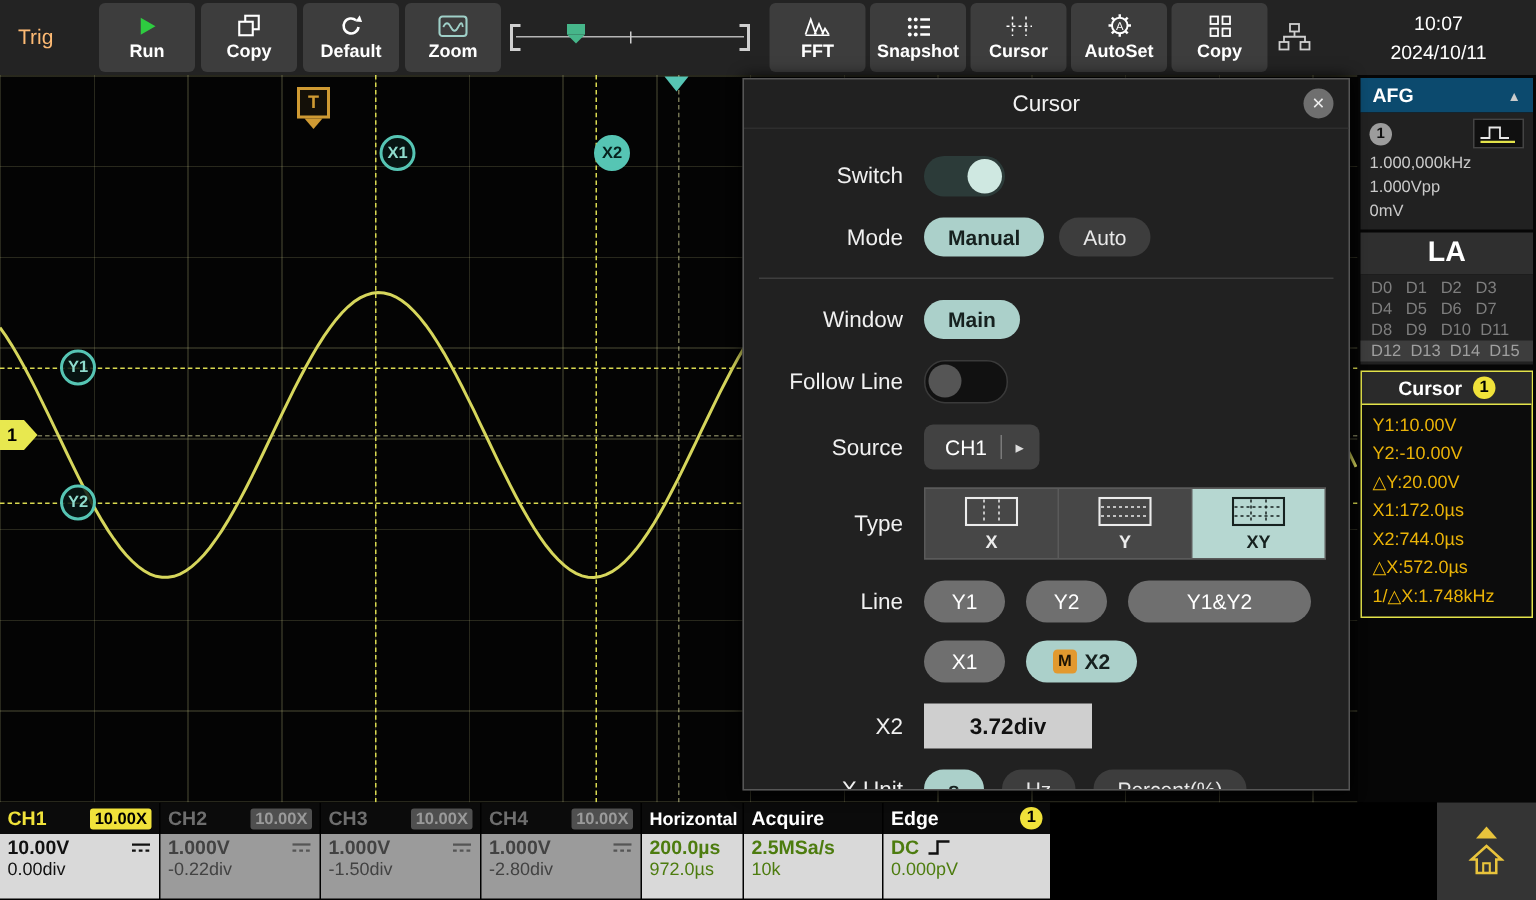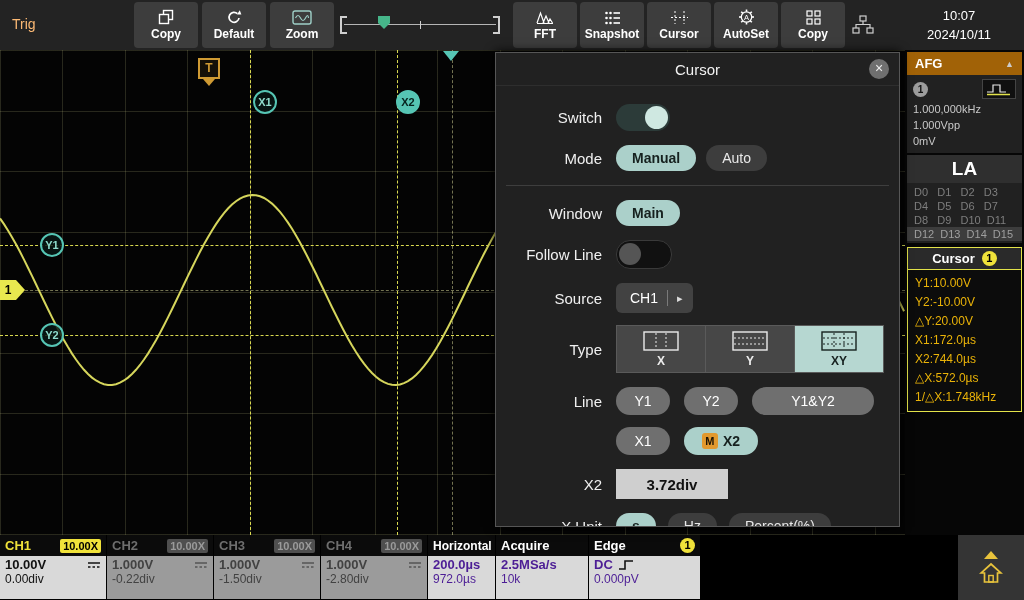--- a/index.html
+++ b/index.html
@@ -80,21 +80,21 @@
   .lb.sel{background:#abd0ca;color:#16211f;font-weight:bold;width:74px;display:flex;align-items:center;
           justify-content:center;gap:5px;}
   .mbadge{width:16px;height:16px;background:#e2992e;color:#1c1304;border-radius:3px;font-size:11px;
           font-weight:bold;line-height:16px;text-align:center;}
   .x2input{width:112px;height:30px;background:#cfcfcf;color:#111;font-size:15px;font-weight:bold;
            display:flex;align-items:center;justify-content:center;cursor:text;}
 
   
   .sidebar{position:absolute;left:905px;top:50px;width:119px;height:485px;background:#060606;}
   .panel{margin:2px;}
-  .afg-h{display:flex;align-items:center;padding:4px 8px;background:#a16207;color:#fff;font-weight:bold;font-size:13px;cursor:pointer;}
+  .afg-h{display:flex;align-items:center;padding:4px 8px;background:#0c4a6e;color:#fff;font-weight:bold;font-size:13px;cursor:pointer;}
   .afg-h .tri{margin-left:auto;color:#ccc;font-size:9px;}
   .afg-b{background:#212121;padding:4px 6px;color:#c9c9c9;font-size:11px;line-height:16px;}
   .afg-row1{display:flex;align-items:center;margin-bottom:2px;}
   .sbdg{width:15px;height:15px;border-radius:50%;background:#9c9c9c;color:#111;font-size:10px;font-weight:bold;
         line-height:15px;text-align:center;}
   .pulsebox{margin-left:auto;width:32px;height:18px;background:#101010;border:1px solid #444;
             display:flex;align-items:center;justify-content:center;}
   .la-h{padding:3px 0;text-align:center;background:#2f2f2f;color:#fff;font-weight:bold;font-size:19px;cursor:pointer;}
   .la-b{background:#212121;padding:2px 0;}
   .la-row{color:#7e7e7e;font-size:11px;padding:1px 7px;white-space:pre;}
@@ -112,34 +112,40 @@
   .bb-h{height:21px;background:#0b0b0b;display:flex;align-items:center;padding:0 5px;font-size:13px;font-weight:bold;}
   .bb-b{height:41px;padding:1px 5px;font-size:12px;}
   .bb-b .r1{display:flex;align-items:center;font-weight:bold;font-size:13px;}
   .badge-y{margin-left:auto;background:#f0e23a;color:#000;font-size:11px;font-weight:bold;padding:1px 3px;border-radius:2px;}
   .badge-g{margin-left:auto;background:#4f4f4f;color:#9a9a9a;font-size:11px;font-weight:bold;padding:1px 3px;border-radius:2px;}
   .ch-on .bb-h{color:#f0e23a;}
   .ch-on .bb-b{background:#d9d9d9;color:#111;}
   .ch-off .bb-h{color:#6e6e6e;}
   .ch-off .bb-b{background:#9b9b9b;color:#424242;}
   .sys .bb-h{color:#fff;}
-  .sys .bb-b{background:#d9d9d9;color:#4c1d95;}
+  .sys .bb-b{background:#d9d9d9;color:#4d7c0f;}
   .homebtn{position:absolute;left:958px;top:0;width:66px;height:65px;background:#343434;display:flex;
            flex-direction:column;align-items:center;justify-content:center;gap:3px;cursor:pointer;}
   .chev{width:0;height:0;border-left:7px solid transparent;border-right:7px solid transparent;
         border-bottom:8px solid #e8c33c;}
 </style>
 </head>
 <body>
 
 <div class="stage">
 
   <div class="topbar">
     <span class="trig">Trig</span>
 
+    <div class="tb-btn" style="left:66px">
+      <svg width="15" height="15" viewBox="0 0 16 16">
+          <path d="M3 2 L13.5 8 L3 14 Z" fill="#2ecc40"></path>
+        </svg>
+      <span class="lbl">Run</span>
+    </div>
     <div class="tb-btn" style="left:134px">
       <svg width="16" height="16">
           <rect x="5.5" y="1.5" width="9" height="9" fill="none" stroke="#fff" stroke-width="1.4"></rect>
           <rect x="1.5" y="5.5" width="9" height="9" fill="#3d3d3d" stroke="#fff" stroke-width="1.4"></rect>
         </svg>
       <span class="lbl">Copy</span>
     </div>
     <div class="tb-btn" style="left:202px">
       <svg width="16" height="16">
           <path d="M13 9 a5 5 0 1 1 -1.6-4.4" fill="none" stroke="#fff" stroke-width="1.7"></path>

